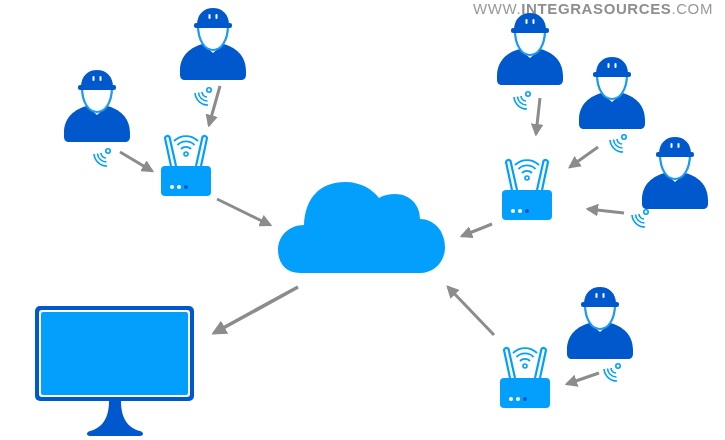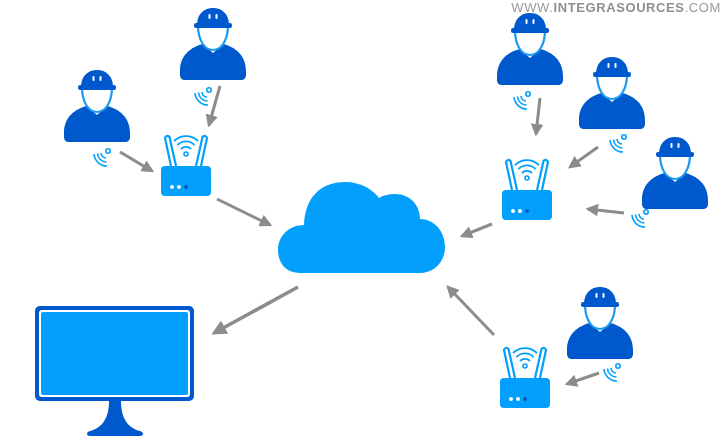--- a/index.html
+++ b/index.html
@@ -1,18 +1,18 @@
 <!DOCTYPE html>
 <html><head>
 <meta charset="utf-8">
 <style>
   html, body { margin:0; padding:0; background:#ffffff; }
   body { width:725px; height:440px; position:relative; overflow:hidden; font-family:"Liberation Sans", sans-serif; }
   #stage { position:absolute; left:0; top:0; }
-  .watermark { position:absolute; right:4px; top:0px; font-size:13px; letter-spacing:0.6px; color:#9a9a9a; font-family:"Liberation Sans", sans-serif; white-space:nowrap; }
+  .watermark { position:absolute; right:12px; top:0px; font-size:15px; letter-spacing:0.6px; color:#9a9a9a; font-family:"Liberation Sans", sans-serif; white-space:nowrap; }
   .watermark b { font-weight:700; color:#8f8f8f; }
 </style>
 </head>
 <body>
 
 <div class="watermark"><span>WWW.</span><b>INTEGRASOURCES</b><span>.COM</span></div>
 
 <svg id="stage" width="725" height="440" viewBox="0 0 725 440">
   <defs>
     <marker id="ah" viewBox="0 0 10 10" refX="8" refY="5" markerWidth="4.2" markerHeight="4.2" orient="auto">

